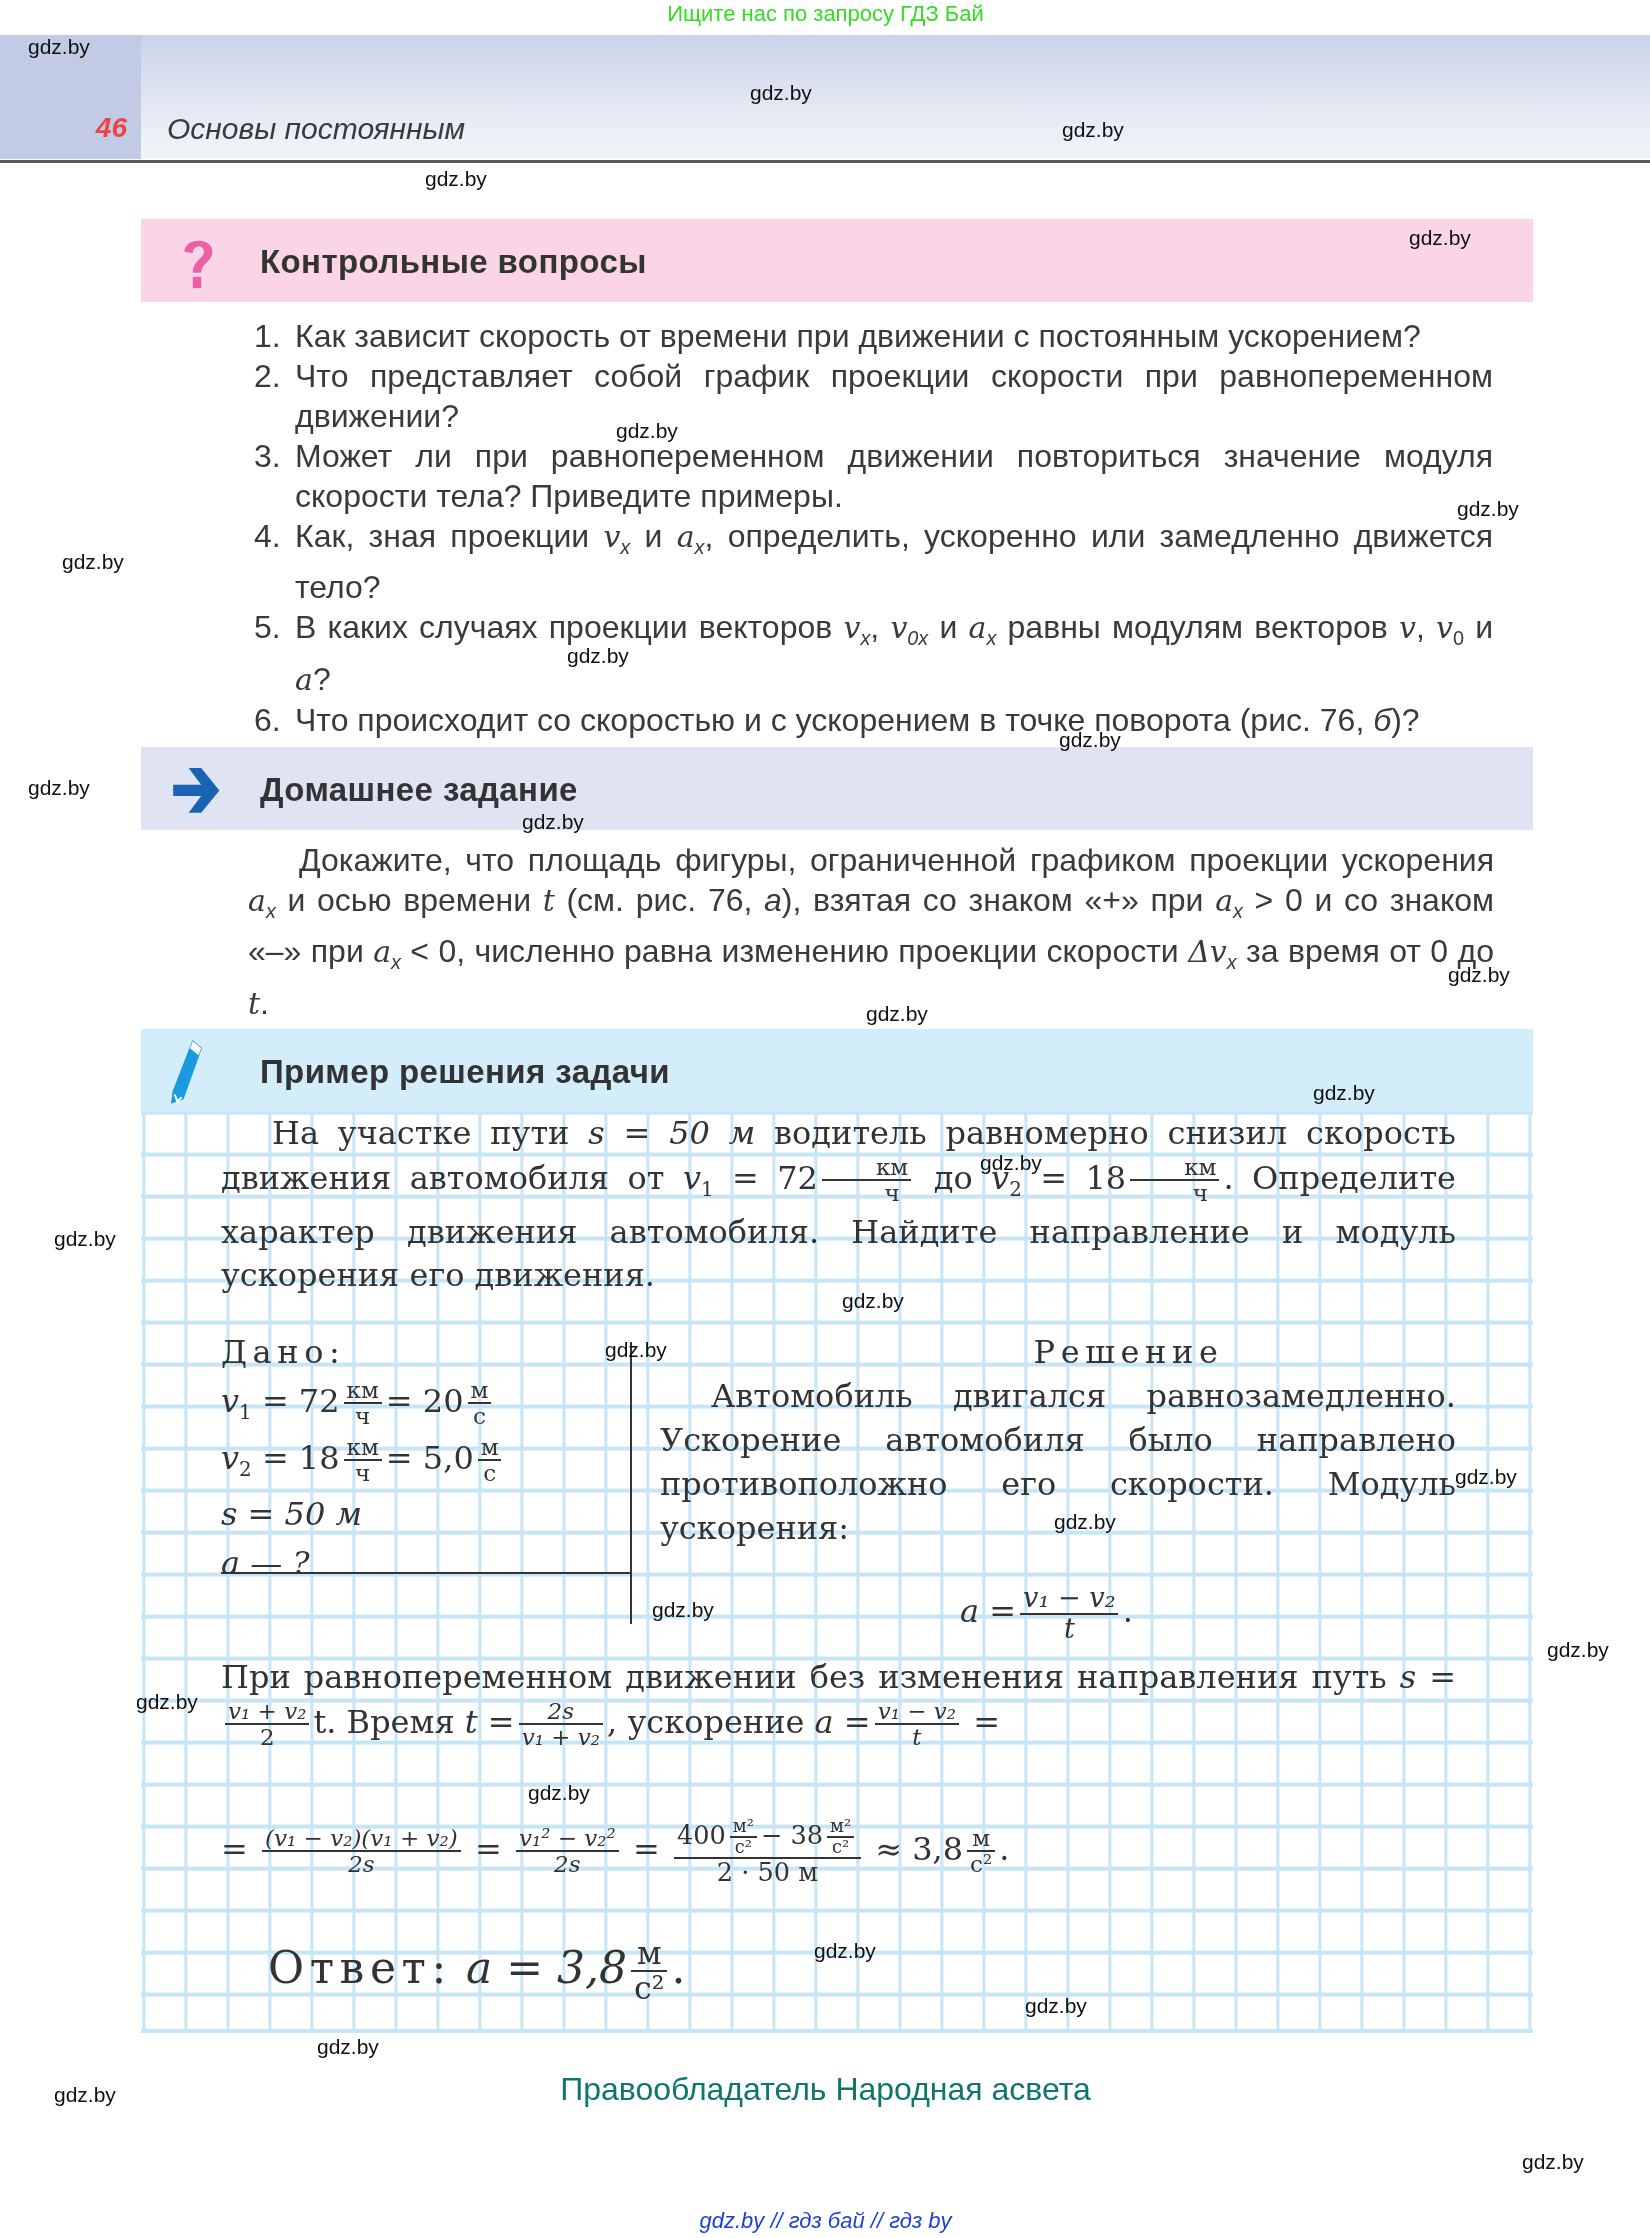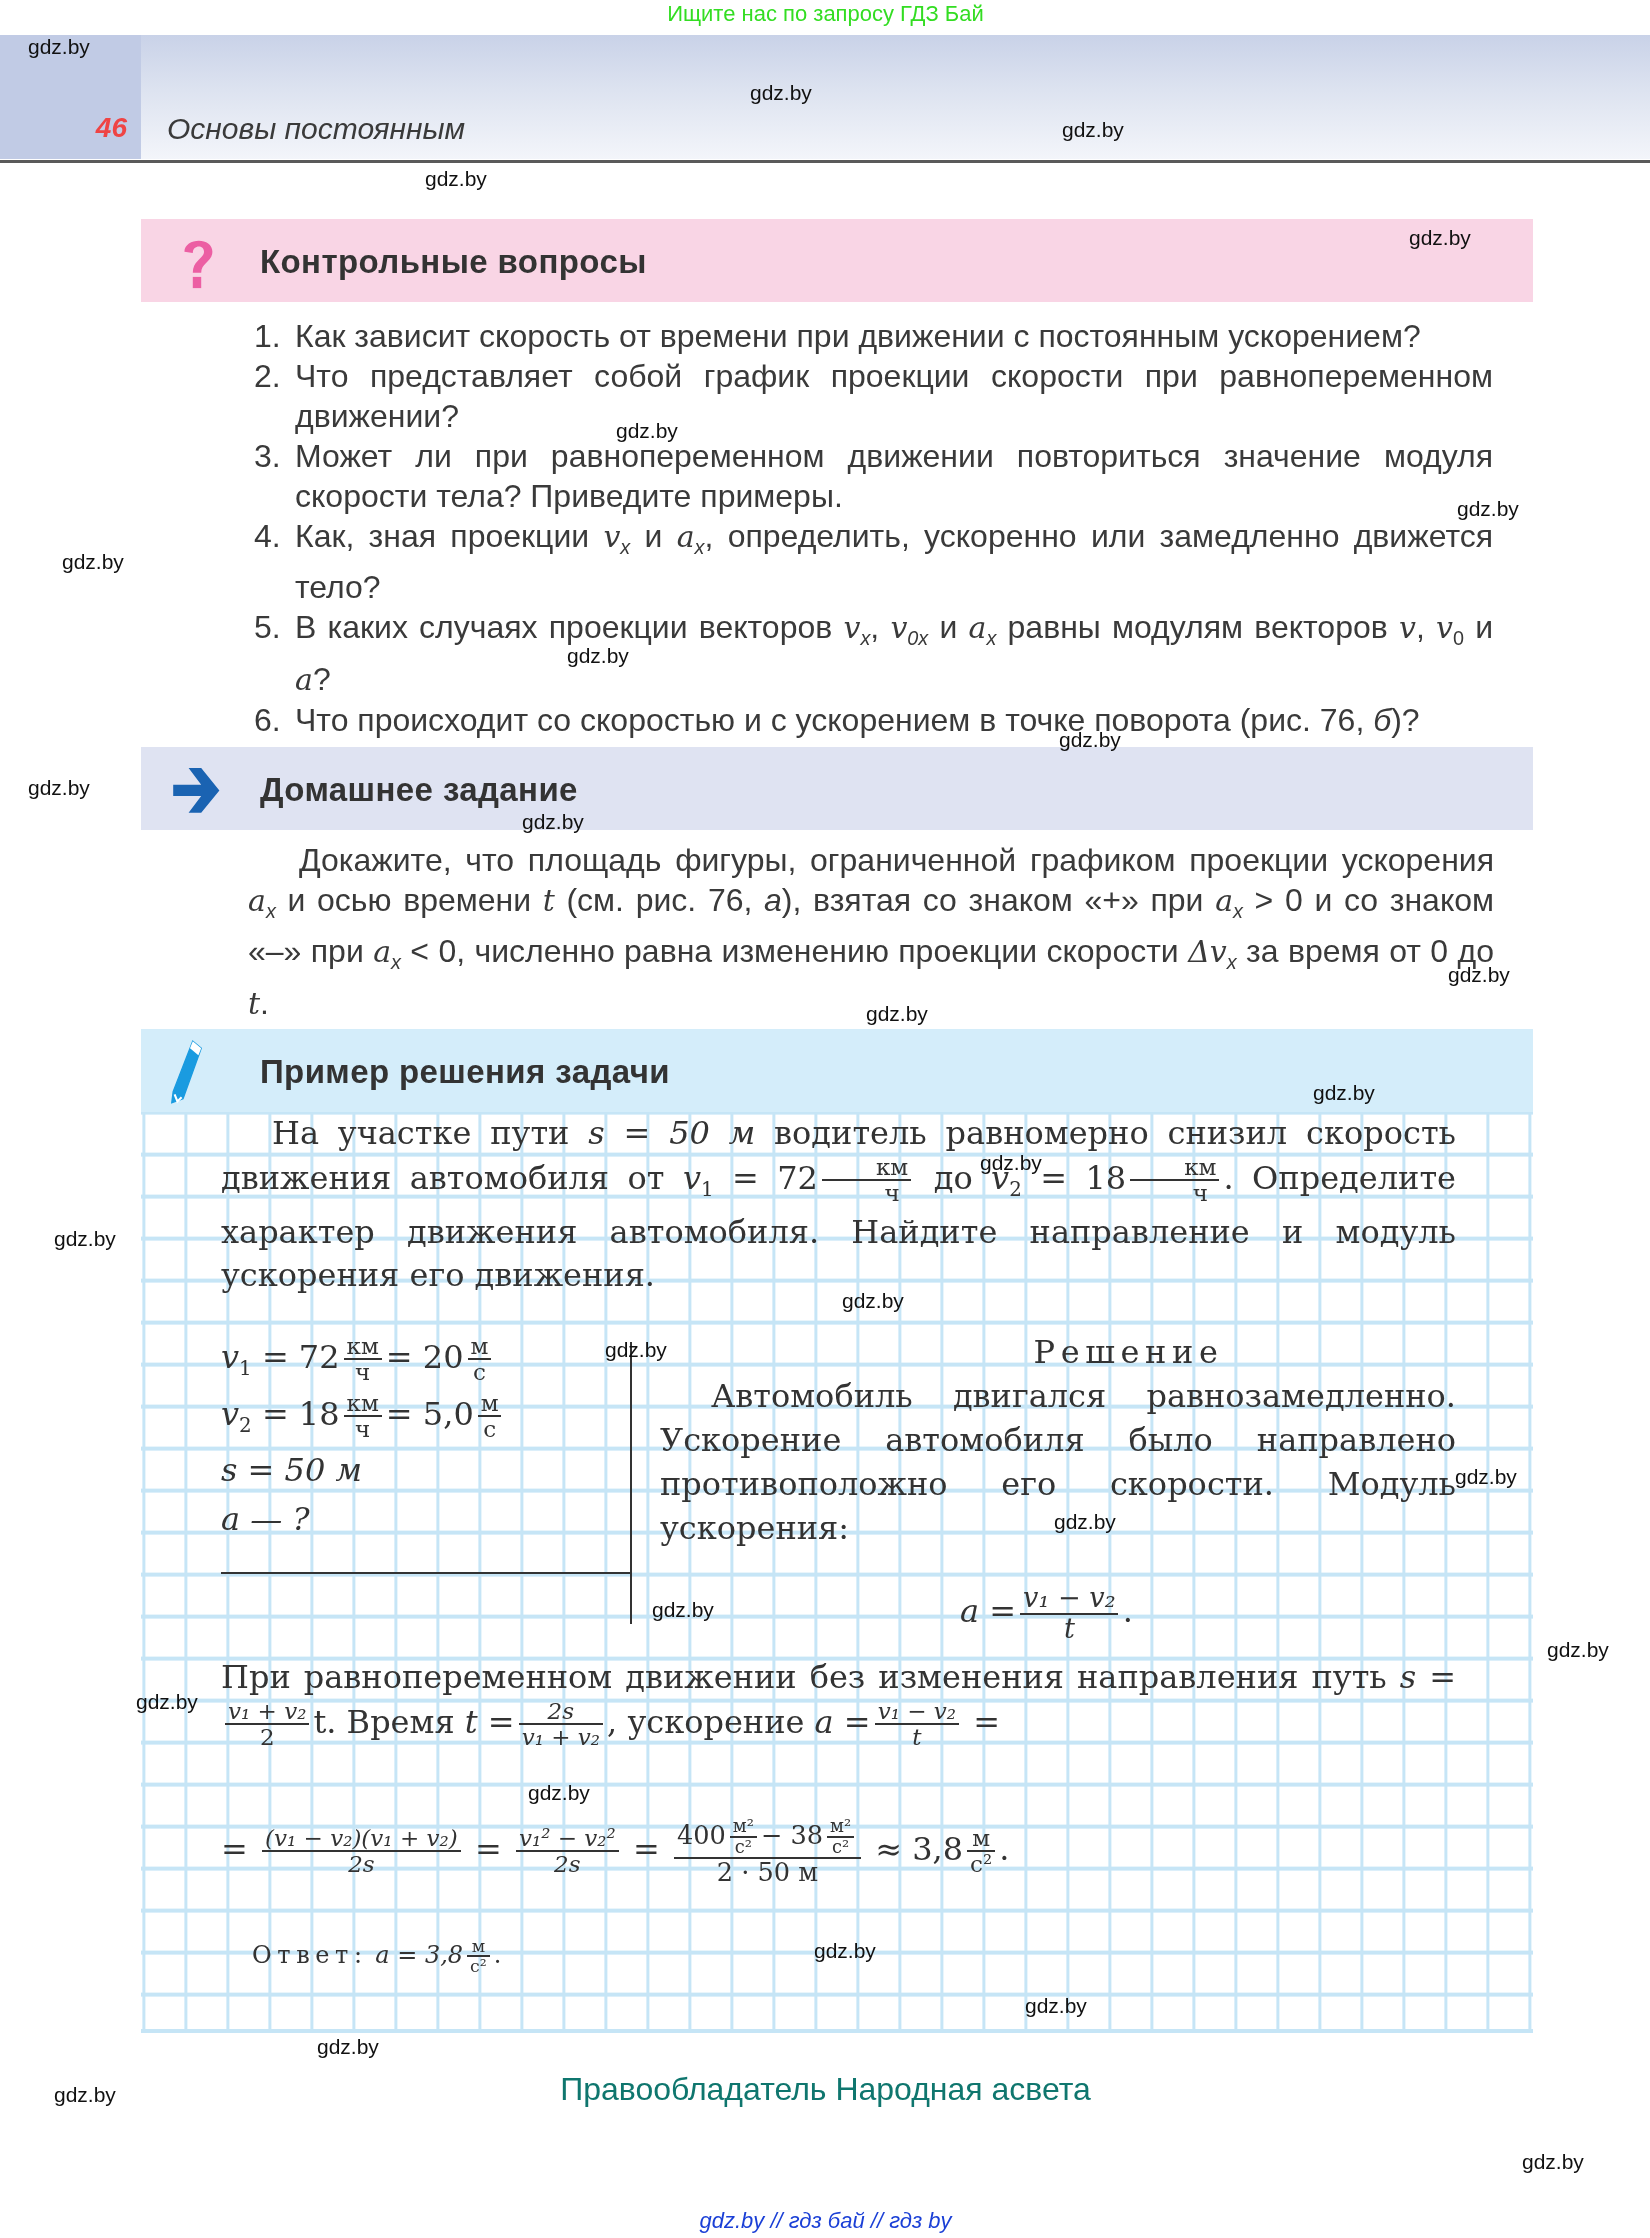--- a/index.html
+++ b/index.html
@@ -46,21 +46,21 @@
   .frac .n { display:block; border-bottom:2.1px solid #333; padding:0 2.8px; }
   .frac .d { display:block; padding:0 2.8px; }
   .spaced { letter-spacing:5.6px; }
   .dano { left:221px; top:1330px; width:402px; font-size:32px; line-height:44px; }
   .dano-vline { left:630px; top:1342px; width:2.1px; height:282px; background:#333; }
   .dano-hline { left:221px; top:1572px; width:411px; height:2.1px; background:#333; }
   .solution { left:660px; top:1330px; width:796px; font-size:32px; line-height:44px; text-align:justify; }
   .formula1 { left:960px; top:1584px; font-size:32px; }
   .para2 { left:221px; top:1655px; width:1235px; font-size:32px; line-height:44px; text-align:justify; }
   .eq-line { left:221px; top:1817px; font-size:32px; white-space:nowrap; }
-  .answer { left:252px; top:1937px; font-size:24px; white-space:nowrap; }
+  .answer { left:268px; top:1937px; font-size:44px; white-space:nowrap; }
 
   .copyright { left:0; width:1651px; top:2071px; text-align:center; font-size:32px; color:#0f766e; }
   .footer { left:0; width:1651px; top:2208px; text-align:center; font-size:22px; color:#1a3fd6;font-style:italic; }
   .wm { font-size:21px; color:#111111; font-family:"Liberation Sans", sans-serif; }
 </style>
 </head>
 <body>
 
 <div class="abs top-banner">Ищите нас по запросу ГДЗ Бай</div>
 
@@ -129,20 +129,21 @@
   <div class="sec-title">Пример решения задачи</div>
 </div>
 
 <div class="abs grid"></div>
 
 <div class="abs task-text serif">
   <p style="text-indent:51px;"><span>На участке пути </span><i>s = 50 м</i><span> водитель равномерно снизил скорость движения автомобиля от </span><i>v</i><sub>1</sub><span> = 72</span><span class="frac"><span class="n">км</span><span class="d">ч</span></span><span> до </span><i>v</i><sub>2</sub><span> = 18</span><span class="frac"><span class="n">км</span><span class="d">ч</span></span><span>. Определите характер движения автомобиля. Найдите направление и модуль ускорения его движения.</span></p>
 </div>
 
 <div class="abs dano serif">
+  <div class="spaced">Дано:</div>
   <div style="margin-top:4.2px;"><i>v</i><sub>1</sub> <span>= 72</span><span class="frac"><span class="n">км</span><span class="d">ч</span></span><span>= 20</span><span class="frac"><span class="n">м</span><span class="d">с</span></span></div>
   <div><i>v</i><sub>2</sub> <span>= 18</span><span class="frac"><span class="n">км</span><span class="d">ч</span></span><span>= 5,0</span><span class="frac"><span class="n">м</span><span class="d">с</span></span></div>
   <div style="font-style:italic;">s = 50 м</div>
   <div style="margin-top:4.2px;font-style:italic;">a — ?</div>
 </div>
 <div class="abs dano-vline"></div>
 <div class="abs dano-hline"></div>
 
 <div class="abs solution serif">
   <div class="spaced" style="text-align:center;margin-left:141px;">Решение</div>

